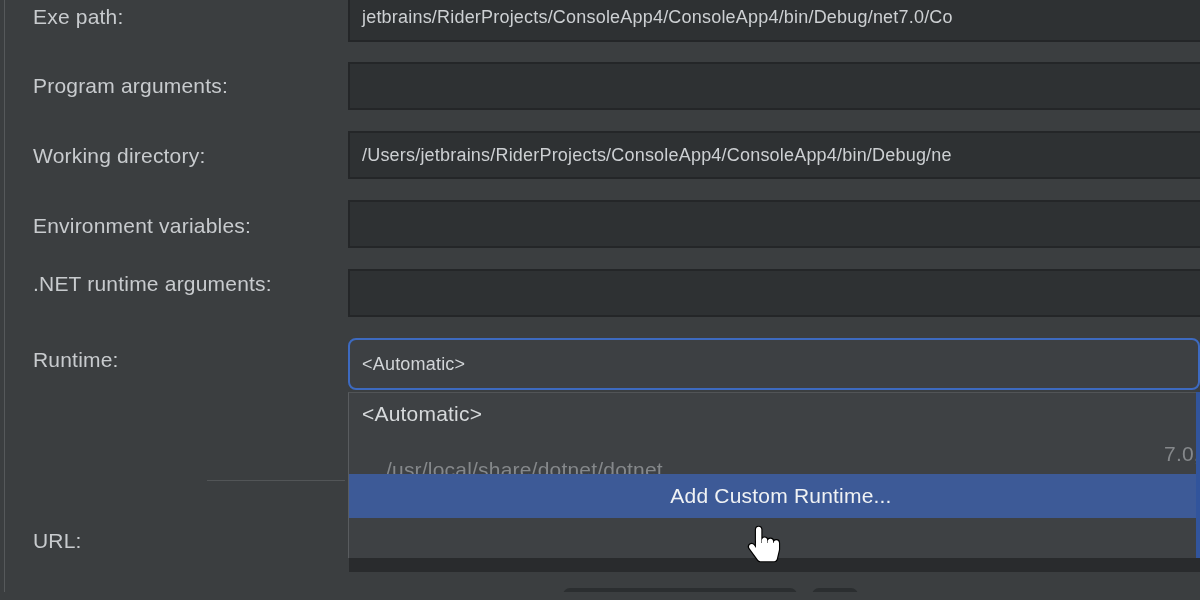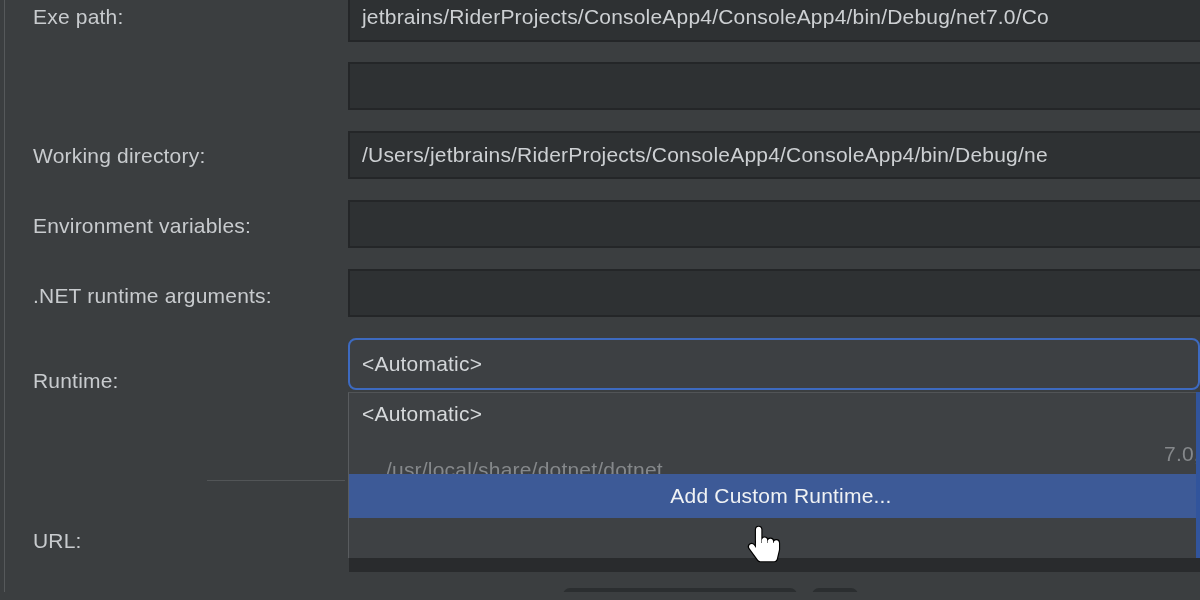--- a/index.html
+++ b/index.html
@@ -11,21 +11,21 @@
   }
   .left-edge{position:absolute;left:4px;top:0;width:1px;height:600px;background:#56595b;}
   .lbl{
     position:absolute;left:33px;font-size:21px;line-height:23px;color:#c8cbce;white-space:nowrap;
   }
   .field{
     position:absolute;left:348px;width:860px;height:48px;box-sizing:border-box;
     background:#2e3133;border:2px solid #242628;
     display:flex;align-items:center;overflow:hidden;
   }
-  .ftext{font-size:21px;color:#cdd0d3;white-space:nowrap;padding-left:12px;}
+  .ftext{font-size:18px;color:#cdd0d3;white-space:nowrap;padding-left:12px;}
   .combo{
     position:absolute;left:348px;top:338px;width:852px;height:52px;box-sizing:border-box;
     background:#3d4043;border:2px solid #3d6ac0;border-radius:8px;
     display:flex;align-items:center;overflow:hidden;
   }
   .combo .ftext{color:#d2d5d8;}
   .divider{position:absolute;left:207px;top:480px;width:138px;height:1px;background:#525557;}
   .popup{
     position:absolute;left:348px;top:392px;width:852px;height:166px;box-sizing:border-box;
     background:#3e4144;border-left:1px solid #595c5f;border-top:1px solid #515457;
@@ -53,24 +53,25 @@
   .cursor{position:absolute;left:745px;top:521px;width:38px;height:46px;}
 </style>
 </head>
 <body>
 
 <div class="screen">
 
   <div class="left-edge"></div>
 
   <div class="lbl" style="top:5px">Exe path:</div>
+  <div class="lbl" style="top:74px">Program arguments:</div>
   <div class="lbl" style="top:214px">Environment variables:</div>
   <div class="lbl" style="top:144px">Working directory:</div>
-  <div class="lbl" style="top:284px">.NET runtime arguments:</div>
-  <div class="lbl" style="top:369px">Runtime:</div>
+  <div class="lbl" style="top:272px">.NET runtime arguments:</div>
+  <div class="lbl" style="top:348px">Runtime:</div>
   <div class="lbl" style="top:529px">URL:</div>
 
   <div class="divider"></div>
 
   <div class="field" style="top:-8px;height:50px">
     <span class="ftext">jetbrains/RiderProjects/ConsoleApp4/ConsoleApp4/bin/Debug/net7.0/Co</span>
   </div>
   <div class="field" style="top:62px">
     <span class="ftext"></span>
   </div>

